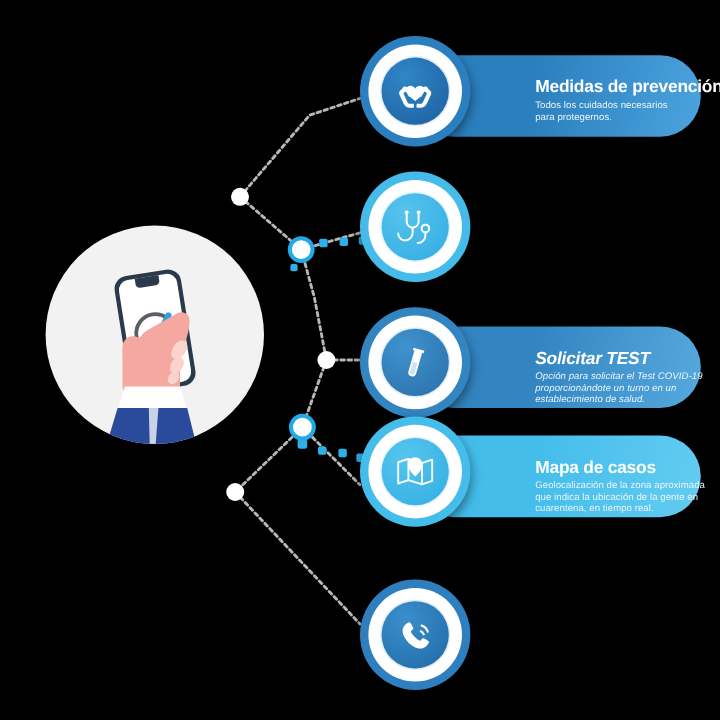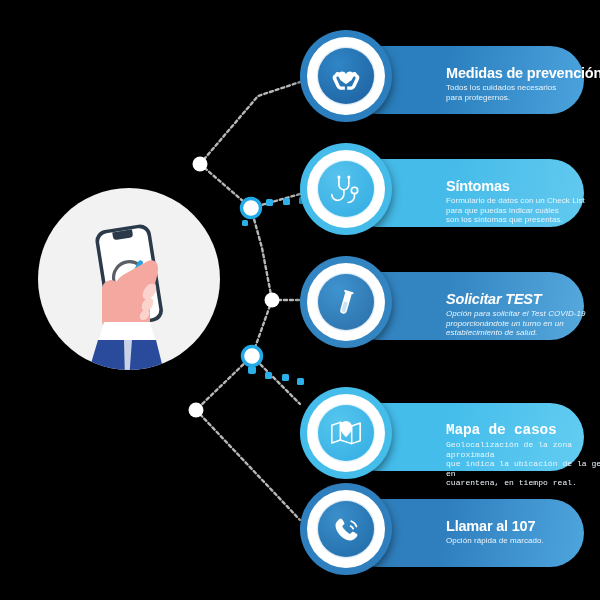--- a/index.html
+++ b/index.html
@@ -153,30 +153,20 @@
               <svg width="34" height="34" viewBox="0 0 48 48" fill="none">
       <path d="M24 21 c-3.2 -5.4 -10.6 -4.2 -10.6 2.2 c0 4.6 5.6 8.6 10.6 12.2 c5 -3.6 10.6 -7.6 10.6 -12.2 c0 -6.4 -7.4 -7.6 -10.6 -2.2 z" fill="#fff"></path>
       <path d="M8 22 c-2.6 1.2 -3.6 4 -2.4 6.6 l5 10.4 c1.4 2.8 4 4.4 7.2 4.4 l4.6 0 l0 -4.6 l-4.2 0 c-1.6 0 -2.8 -0.8 -3.4 -2.2 l-4.2 -9 c-0.5 -1.1 0 -2.3 1.1 -2.8 c1.1 -0.5 2.3 0 2.8 1.1 l2.4 5 l3.2 -2.6 l-3.4 -7 c-1.2 -2.6 -4.1 -3.6 -6.7 -2.3 z" fill="#fff"></path>
       <path d="M40 22 c2.6 1.2 3.6 4 2.4 6.6 l-5 10.4 c-1.4 2.8 -4 4.4 -7.2 4.4 l-4.6 0 l0 -4.6 l4.2 0 c1.6 0 2.8 -0.8 3.4 -2.2 l4.2 -9 c0.5 -1.1 0 -2.3 -1.1 -2.8 c-1.1 -0.5 -2.3 0 -2.8 1.1 l-2.4 5 l-3.2 -2.6 l3.4 -7 c1.2 -2.6 4.1 -3.6 6.7 -2.3 z" fill="#fff"></path>
     </svg>
             </span>
           </div>
         </div>
       </div>
       <div class="row" style="top: 143px;">
-        <div class="pill" style="background: linear-gradient(100deg, rgb(69, 187, 233) 0%, rgb(69, 187, 233) 42%, rgb(98, 201, 239) 100%); box-shadow: rgba(0, 0, 0, 0.55) 0px 5px 12px;">
-          <div class="txt">
-            <div class="ttl">Síntomas</div>
-            <div class="desc">
-              <span>Formulario de datos con un Check List</span>
-              <span>para que puedas indicar cuáles</span>
-              <span>son los síntomas que presentas.</span>
-            </div>
-          </div>
-        </div>
         <div class="badge">
           <div class="badge-ring" style="background: rgb(69, 187, 233); box-shadow: rgba(0, 0, 0, 0.5) 0px 4px 10px;"></div>
           <div class="badge-glow"></div>
           <div class="badge-core" style="background: radial-gradient(circle at 35% 28%, rgb(86, 195, 237) 0%, rgb(50, 172, 226) 100%);">
             <span>
               <svg width="34" height="34" viewBox="0 0 48 48" fill="none" stroke="#fff" stroke-width="2.3" stroke-linecap="round" stroke-linejoin="round">
       <path d="M14 8 v10 a7 7 0 0 0 14 0 V8"></path>
       <circle cx="14" cy="7" r="2.2" fill="#fff" stroke="none"></circle>
       <circle cx="28" cy="7" r="2.2" fill="#fff" stroke="none"></circle>
       <path d="M21 25 v6 a9 9 0 0 1 -9 9 a8 8 0 0 1 -8 -8"></path>
@@ -206,21 +196,21 @@
               <svg width="32" height="32" viewBox="0 0 48 48" fill="none">
       <g transform="rotate(16 24 24)">
         <path d="M17 7 h14 v3 h-2 v27 a5 5 0 0 1 -10 0 V10 h-2 z" fill="#fff"></path>
         <path d="M21 24 h6 v13 a3 3 0 0 1 -6 0 z" fill="#cfe4f3"></path>
       </g>
     </svg>
             </span>
           </div>
         </div>
       </div>
-      <div class="row" style="top: 387px; font-family: Liberation Mono, monospace;">
+      <div class="row" style="top: 347px;">
         <div class="pill" style="background: linear-gradient(100deg, rgb(68, 189, 235) 0%, rgb(68, 189, 235) 42%, rgb(99, 204, 241) 100%); box-shadow: rgba(0, 0, 0, 0.55) 0px 5px 12px;">
           <div class="txt">
             <div class="ttl">Mapa de casos</div>
             <div class="desc">
               <span>Geolocalización de la zona aproximada</span>
               <span>que indica la ubicación de la gente en</span>
               <span>cuarentena, en tiempo real.</span>
             </div>
           </div>
         </div>
@@ -232,28 +222,20 @@
               <svg width="34" height="34" viewBox="0 0 48 48" fill="none" stroke="#fff" stroke-width="2.2" stroke-linejoin="round" stroke-linecap="round">
       <path d="M4 13 L16 9 L32 14 L44 10 V35 L32 39 L16 34 L4 38 Z"></path>
       <path d="M16 9 V34 M32 14 V39"></path>
       <path d="M24 8 a7.5 7.5 0 0 1 7.5 7.5 c0 5.6 -7.5 13 -7.5 13 s-7.5 -7.4 -7.5 -13 A7.5 7.5 0 0 1 24 8 z" fill="#fff" stroke="#fff" stroke-width="2"></path>
     </svg>
             </span>
           </div>
         </div>
       </div>
       <div class="row" style="top: 483px;">
-        <div class="pill" style="background: linear-gradient(100deg, rgb(47, 127, 190) 0%, rgb(47, 127, 190) 42%, rgb(78, 166, 222) 100%); box-shadow: rgba(0, 0, 0, 0.55) 0px 5px 12px;">
-          <div class="txt">
-            <div class="ttl">Llamar al 107</div>
-            <div class="desc">
-              <span>Opción rápida de marcado.</span>
-            </div>
-          </div>
-        </div>
         <div class="badge">
           <div class="badge-ring" style="background: rgb(47, 127, 190); box-shadow: rgba(0, 0, 0, 0.5) 0px 4px 10px;"></div>
           <div class="badge-glow"></div>
           <div class="badge-core" style="background: radial-gradient(circle at 35% 28%, rgb(58, 143, 203) 0%, rgb(31, 105, 166) 100%);">
             <span>
               <svg width="33" height="33" viewBox="0 0 48 48" fill="none">
       <path d="M16 8 c-2 0 -8 5 -8 10 c0 10 12 22 22 22 c5 0 10 -6 10 -8 c0 -1.4 -6 -5 -7.4 -4.6 c-1.2 0.4 -2.6 3 -3.6 3 c-2.4 0 -11 -8.6 -11 -11 c0 -1 2.6 -2.4 3 -3.6 C21.4 14.4 17.4 8 16 8 z" fill="#fff"></path>
       <path d="M31 12 a12 12 0 0 1 7.5 7.6" stroke="#fff" stroke-width="2.6" stroke-linecap="round" fill="none"></path>
       <path d="M30 19 a6 6 0 0 1 3.6 3.7" stroke="#fff" stroke-width="2.6" stroke-linecap="round" fill="none"></path>
     </svg>

